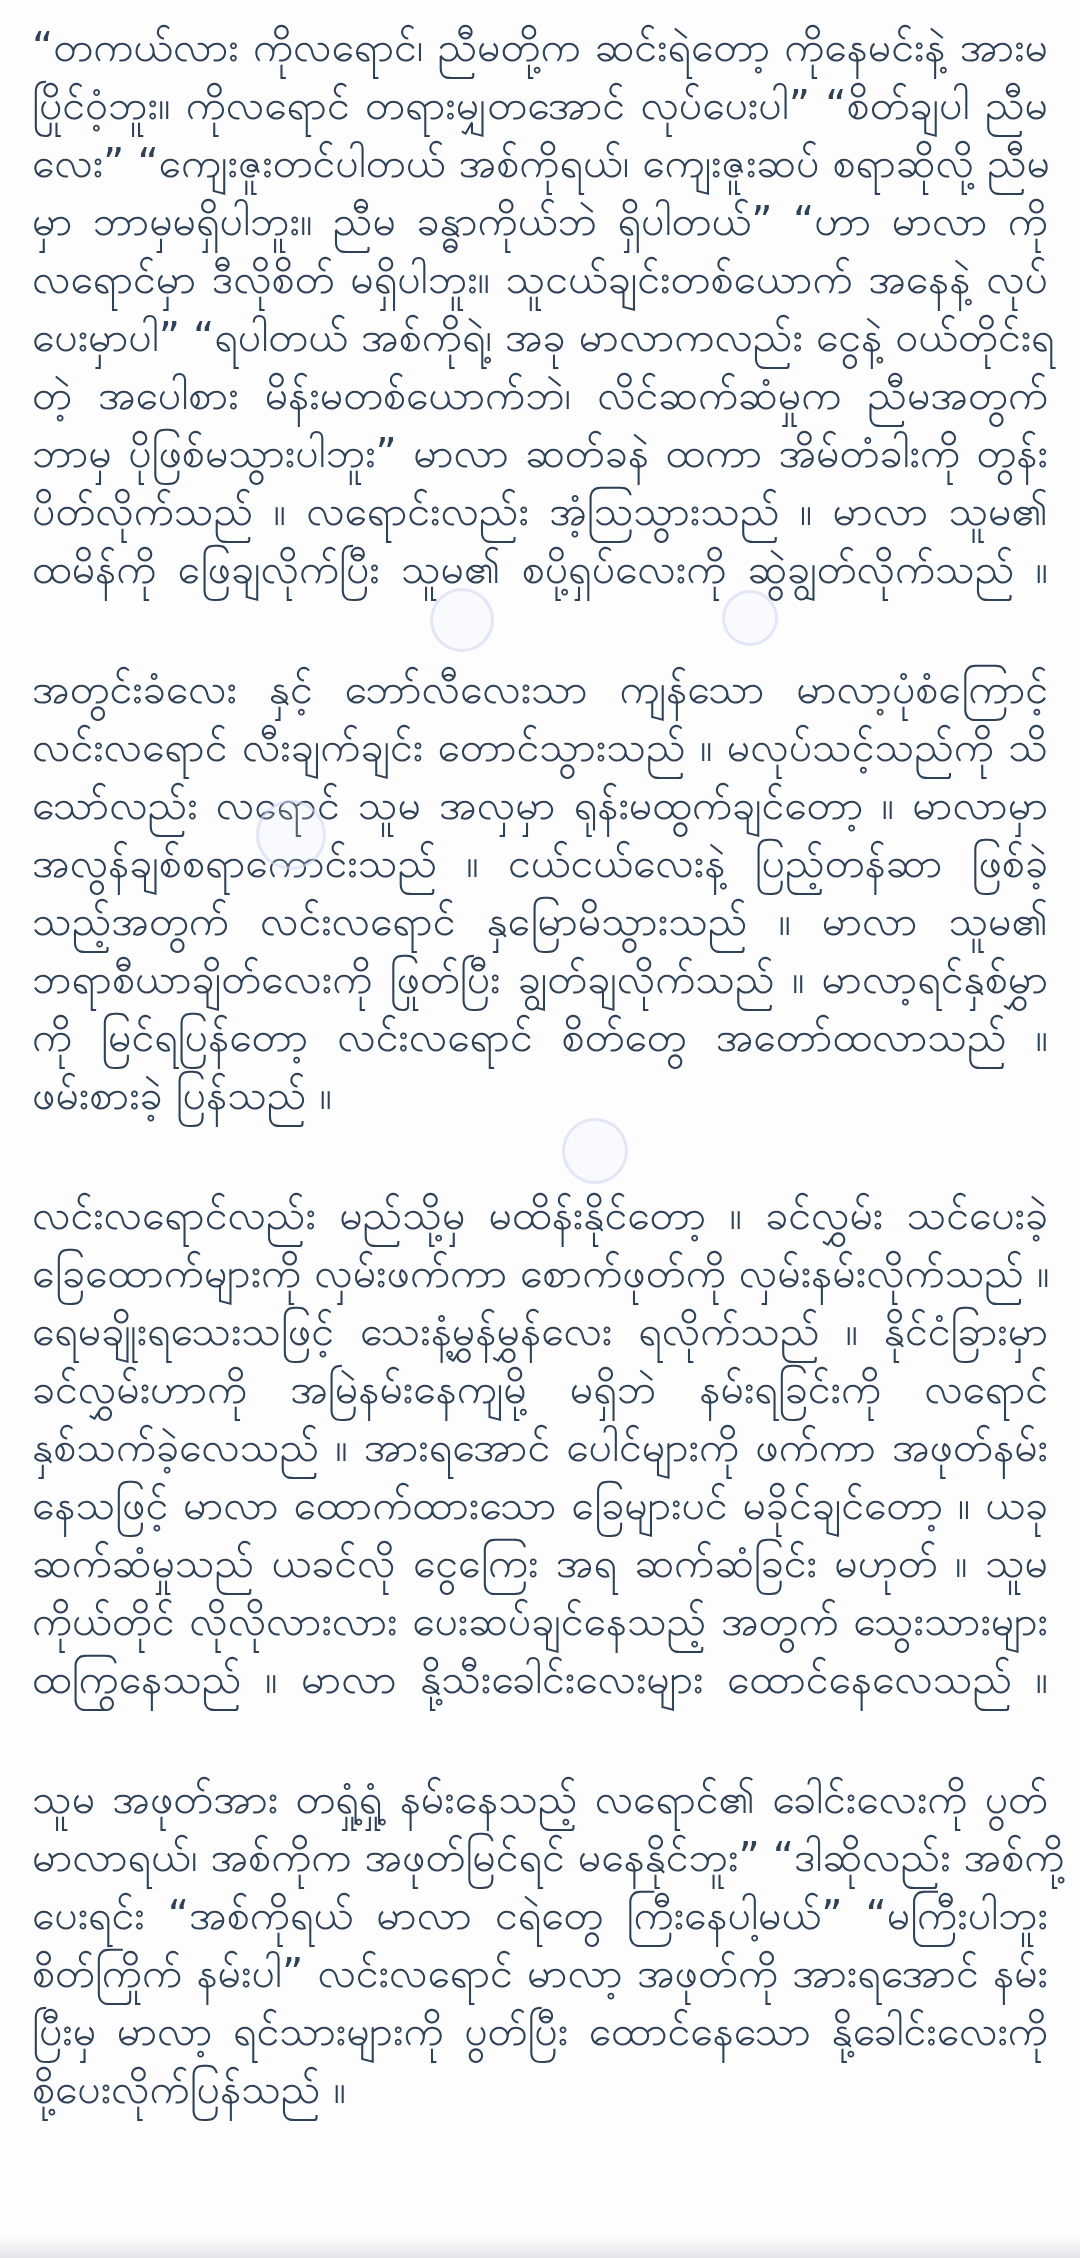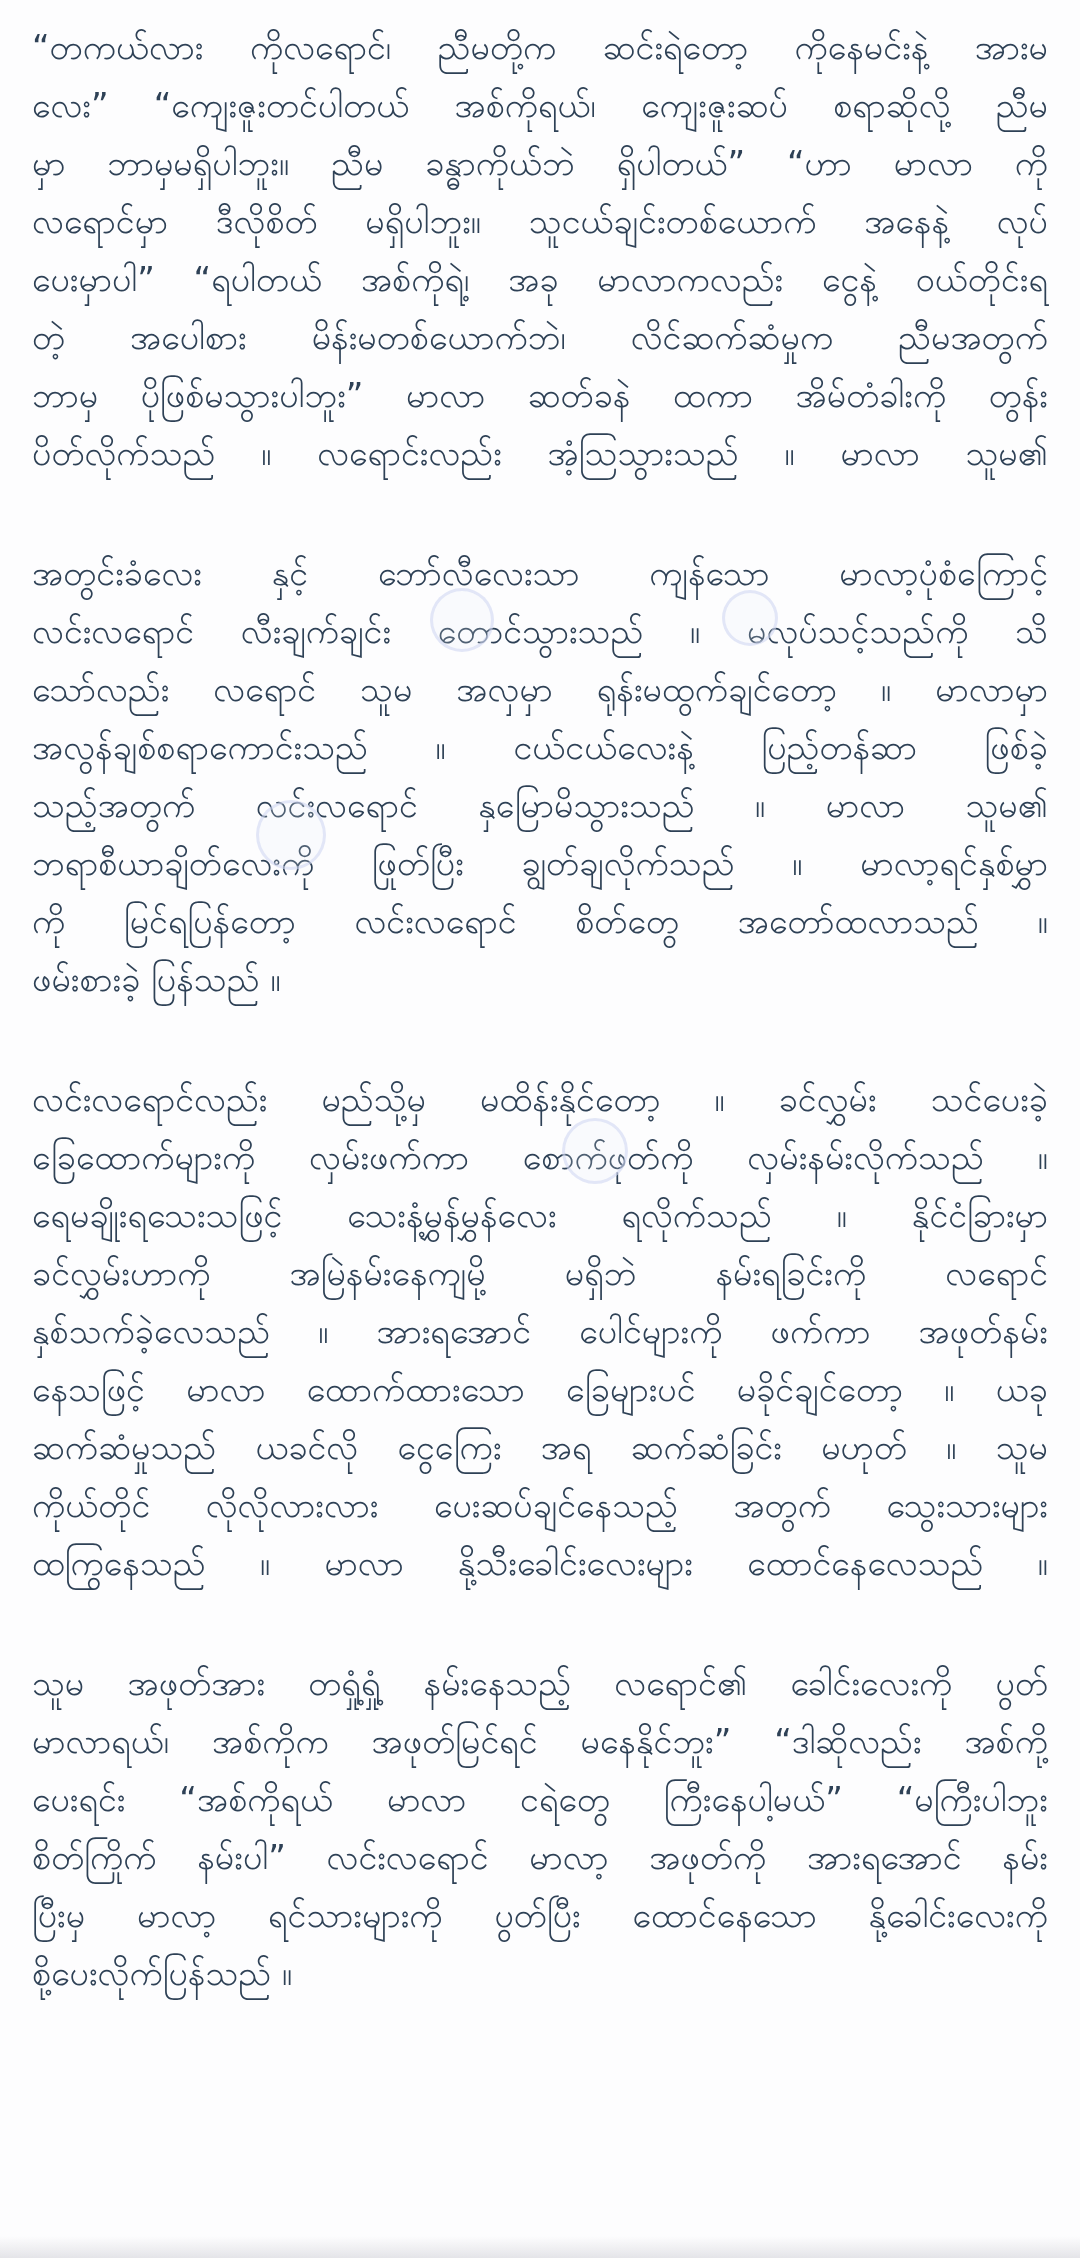--- a/index.html
+++ b/index.html
@@ -21,21 +21,21 @@
     top: 18px;
     width: 1016px;
   }
   .para {
     margin: 0 0 62px 0;
   }
   .para:last-child { margin-bottom: 0; }
   .line {
     height: 58px;
     line-height: 58px;
-    font-size: 34px;
+    font-size: 41px;
     color: #2e4156;
     white-space: nowrap;
     text-align: justify;
     text-align-last: justify;
     -moz-text-align-last: justify;
     overflow: visible;
   }
   .line.short {
     text-align: right;
     text-align-last: left;
@@ -65,27 +65,29 @@
   }
 </style>
 </head>
 <body>
 
 <div class="page">
 
   <div class="text-col">
       <div class="para">
         <div class="line">“တကယ်လား ကိုလရောင်၊ ညီမတို့က ဆင်းရဲတော့ ကိုနေမင်းနဲ့ အားမ</div>
+        <div class="line">ပြိုင်ဝံ့ဘူး။ ကိုလရောင် တရားမျှတအောင် လုပ်ပေးပါ” “စိတ်ချပါ ညီမ</div>
         <div class="line">လေး” “ကျေးဇူးတင်ပါတယ် အစ်ကိုရယ်၊ ကျေးဇူးဆပ် စရာဆိုလို့ ညီမ</div>
         <div class="line">မှာ ဘာမှမရှိပါဘူး။ ညီမ ခန္ဓာကိုယ်ဘဲ ရှိပါတယ်” “ဟာ မာလာ ကို</div>
         <div class="line">လရောင်မှာ ဒီလိုစိတ် မရှိပါဘူး။ သူငယ်ချင်းတစ်ယောက် အနေနဲ့ လုပ်</div>
         <div class="line">ပေးမှာပါ” “ရပါတယ် အစ်ကိုရဲ့၊ အခု မာလာကလည်း ငွေနဲ့ ဝယ်တိုင်းရ</div>
         <div class="line">တဲ့ အပေါစား မိန်းမတစ်ယောက်ဘဲ၊ လိင်ဆက်ဆံမှုက ညီမအတွက်</div>
         <div class="line">ဘာမှ ပိုဖြစ်မသွားပါဘူး” မာလာ ဆတ်ခနဲ ထကာ အိမ်တံခါးကို တွန်း</div>
         <div class="line">ပိတ်လိုက်သည် ။ လရောင်းလည်း အံ့သြသွားသည် ။ မာလာ သူမ၏</div>
+        <div class="line">ထမိန်ကို ဖြေချလိုက်ပြီး သူမ၏ စပို့ရှပ်လေးကို ဆွဲချွတ်လိုက်သည် ။</div>
       </div>
       <div class="para">
         <div class="line">အတွင်းခံလေး နှင့် ဘော်လီလေးသာ ကျန်သော မာလာ့ပုံစံကြောင့်</div>
         <div class="line">လင်းလရောင် လီးချက်ချင်း တောင်သွားသည် ။ မလုပ်သင့်သည်ကို သိ</div>
         <div class="line">သော်လည်း လရောင် သူမ အလှမှာ ရုန်းမထွက်ချင်တော့ ။ မာလာမှာ</div>
         <div class="line">အလွန်ချစ်စရာကောင်းသည် ။ ငယ်ငယ်လေးနဲ့ ပြည့်တန်ဆာ ဖြစ်ခဲ့</div>
         <div class="line">သည့်အတွက် လင်းလရောင် နှမြောမိသွားသည် ။ မာလာ သူမ၏</div>
         <div class="line">ဘရာစီယာချိတ်လေးကို ဖြုတ်ပြီး ချွတ်ချလိုက်သည် ။ မာလာ့ရင်နှစ်မွှာ</div>
         <div class="line">ကို မြင်ရပြန်တော့ လင်းလရောင် စိတ်တွေ အတော်ထလာသည် ။</div>
         <div class="line short">ဖမ်းစားခဲ့ ပြန်သည် ။</div>

